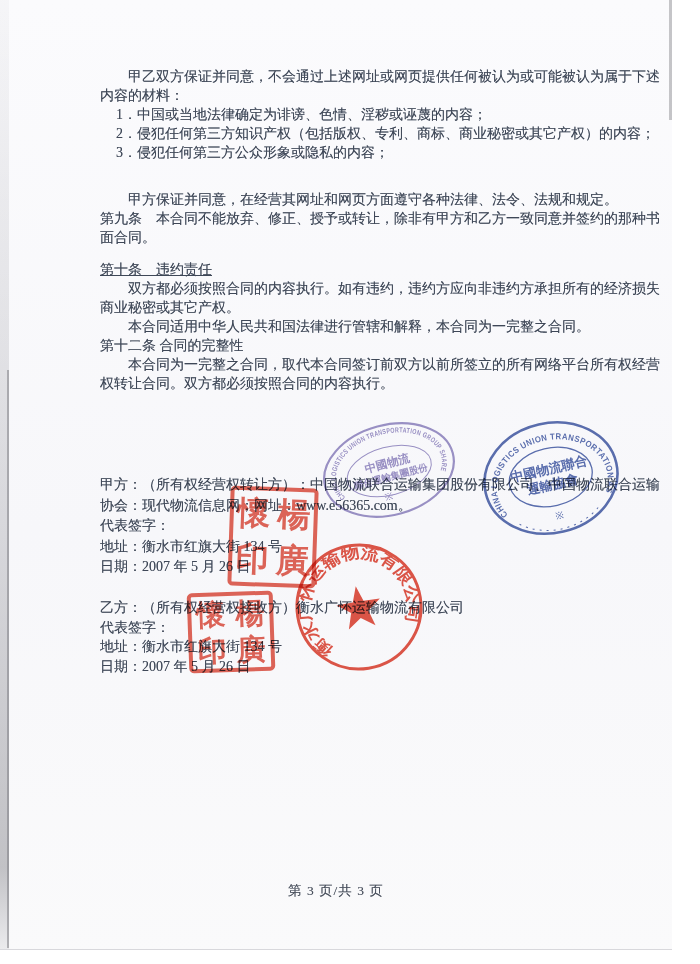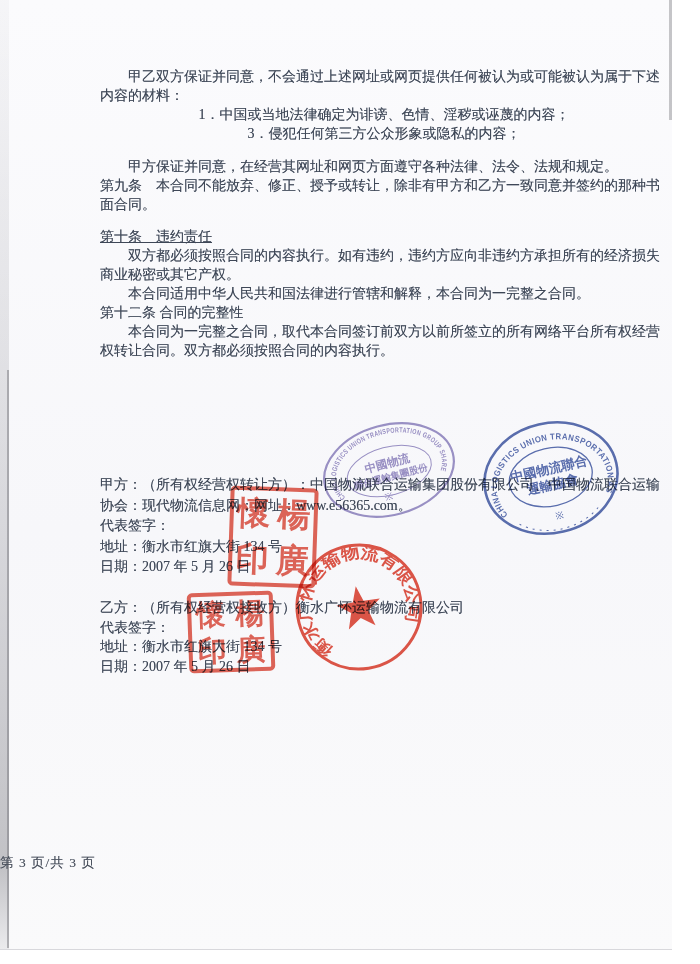--- a/index.html
+++ b/index.html
@@ -14,31 +14,31 @@
     background:linear-gradient(180deg,rgba(205,205,210,.12) 0%,rgba(168,168,174,.40) 55%,rgba(148,148,154,.55) 90%,rgba(220,220,224,.25) 100%);}
   .edge-left-line{position:absolute;left:7px;top:370px;width:2px;height:578px;background:rgba(118,118,124,.5);}
   .edge-bottom{position:absolute;left:0;bottom:0;width:100%;height:14px;background:#ffffff;border-top:1px solid #d8d8dc;}
   .edge-topright{position:absolute;right:0;top:0;width:3px;height:120px;background:rgba(130,130,136,.45);}
 
   
   .body-text{position:absolute;left:100px;top:67px;width:552px;font-size:14px;line-height:19px;
     text-shadow:0 0 .5px rgba(62,72,90,.55);}
   .bl{white-space:nowrap;}
   .indent{padding-left:2em;}
-  .num-item{padding-left:1.15em;text-align:center;}
-  .gap14{margin-top:14px;}
+  .num-item{padding-left:1.15em;}
+  .gap14{margin-top:28px;}
   .gap13{margin-top:13px;text-decoration:underline;}
 
   
   .party{position:absolute;left:100px;font-size:14px;text-shadow:0 0 .5px rgba(62,72,90,.55);}
   .party-a{top:475px;line-height:20.5px;width:560px;}
   .party-b{top:598px;line-height:19.5px;width:560px;}
   .party div{white-space:nowrap;}
 
-  .footer{position:absolute;left:0;top:854px;width:100%;text-align:left;font-size:13.5px;color:#49505c;
+  .footer{position:absolute;left:0;top:882px;width:100%;text-align:center;font-size:13.5px;color:#49505c;
     letter-spacing:1px;text-shadow:0 0 .5px rgba(70,78,95,.5);}
 
   
   .stamp{position:absolute;mix-blend-mode:multiply;opacity:.85;}
   .stamp svg{display:block;}
   .oval1{left:318px;top:421px;width:142px;height:98px;transform:rotate(-15deg);}
   .oval2{left:480px;top:419px;width:142px;height:118px;transform:rotate(-13deg);}
   .round1{left:293px;top:541px;width:132px;height:132px;transform:rotate(-9deg);opacity:.9;}
 
   .seal{position:absolute;mix-blend-mode:multiply;opacity:.82;border:4px solid #dc4434;border-radius:5px;
@@ -55,20 +55,21 @@
 
   <div class="edge-left"></div>
   <div class="edge-left-line"></div>
   <div class="edge-bottom"></div>
   <div class="edge-topright"></div>
 
   <div class="body-text">
     <div class="bl indent">甲乙双方保证并同意，不会通过上述网址或网页提供任何被认为或可能被认为属于下述</div>
     <div class="bl">内容的材料：</div>
     <div class="bl num-item">1．中国或当地法律确定为诽谤、色情、淫秽或诬蔑的内容；</div>
+    <div class="bl num-item">2．侵犯任何第三方知识产权（包括版权、专利、商标、商业秘密或其它产权）的内容；</div>
     <div class="bl num-item">3．侵犯任何第三方公众形象或隐私的内容；</div>
     <div class="bl indent gap14">甲方保证并同意，在经营其网址和网页方面遵守各种法律、法令、法规和规定。</div>
     <div class="bl">第九条　本合同不能放弃、修正、授予或转让，除非有甲方和乙方一致同意并签约的那种书</div>
     <div class="bl">面合同。</div>
     <div class="bl gap13">第十条　违约责任</div>
     <div class="bl indent">双方都必须按照合同的内容执行。如有违约，违约方应向非违约方承担所有的经济损失</div>
     <div class="bl">商业秘密或其它产权。</div>
     <div class="bl indent">本合同适用中华人民共和国法律进行管辖和解释，本合同为一完整之合同。</div>
     <div class="bl">第十二条 合同的完整性</div>
     <div class="bl indent">本合同为一完整之合同，取代本合同签订前双方以前所签立的所有网络平台所有权经营</div>

